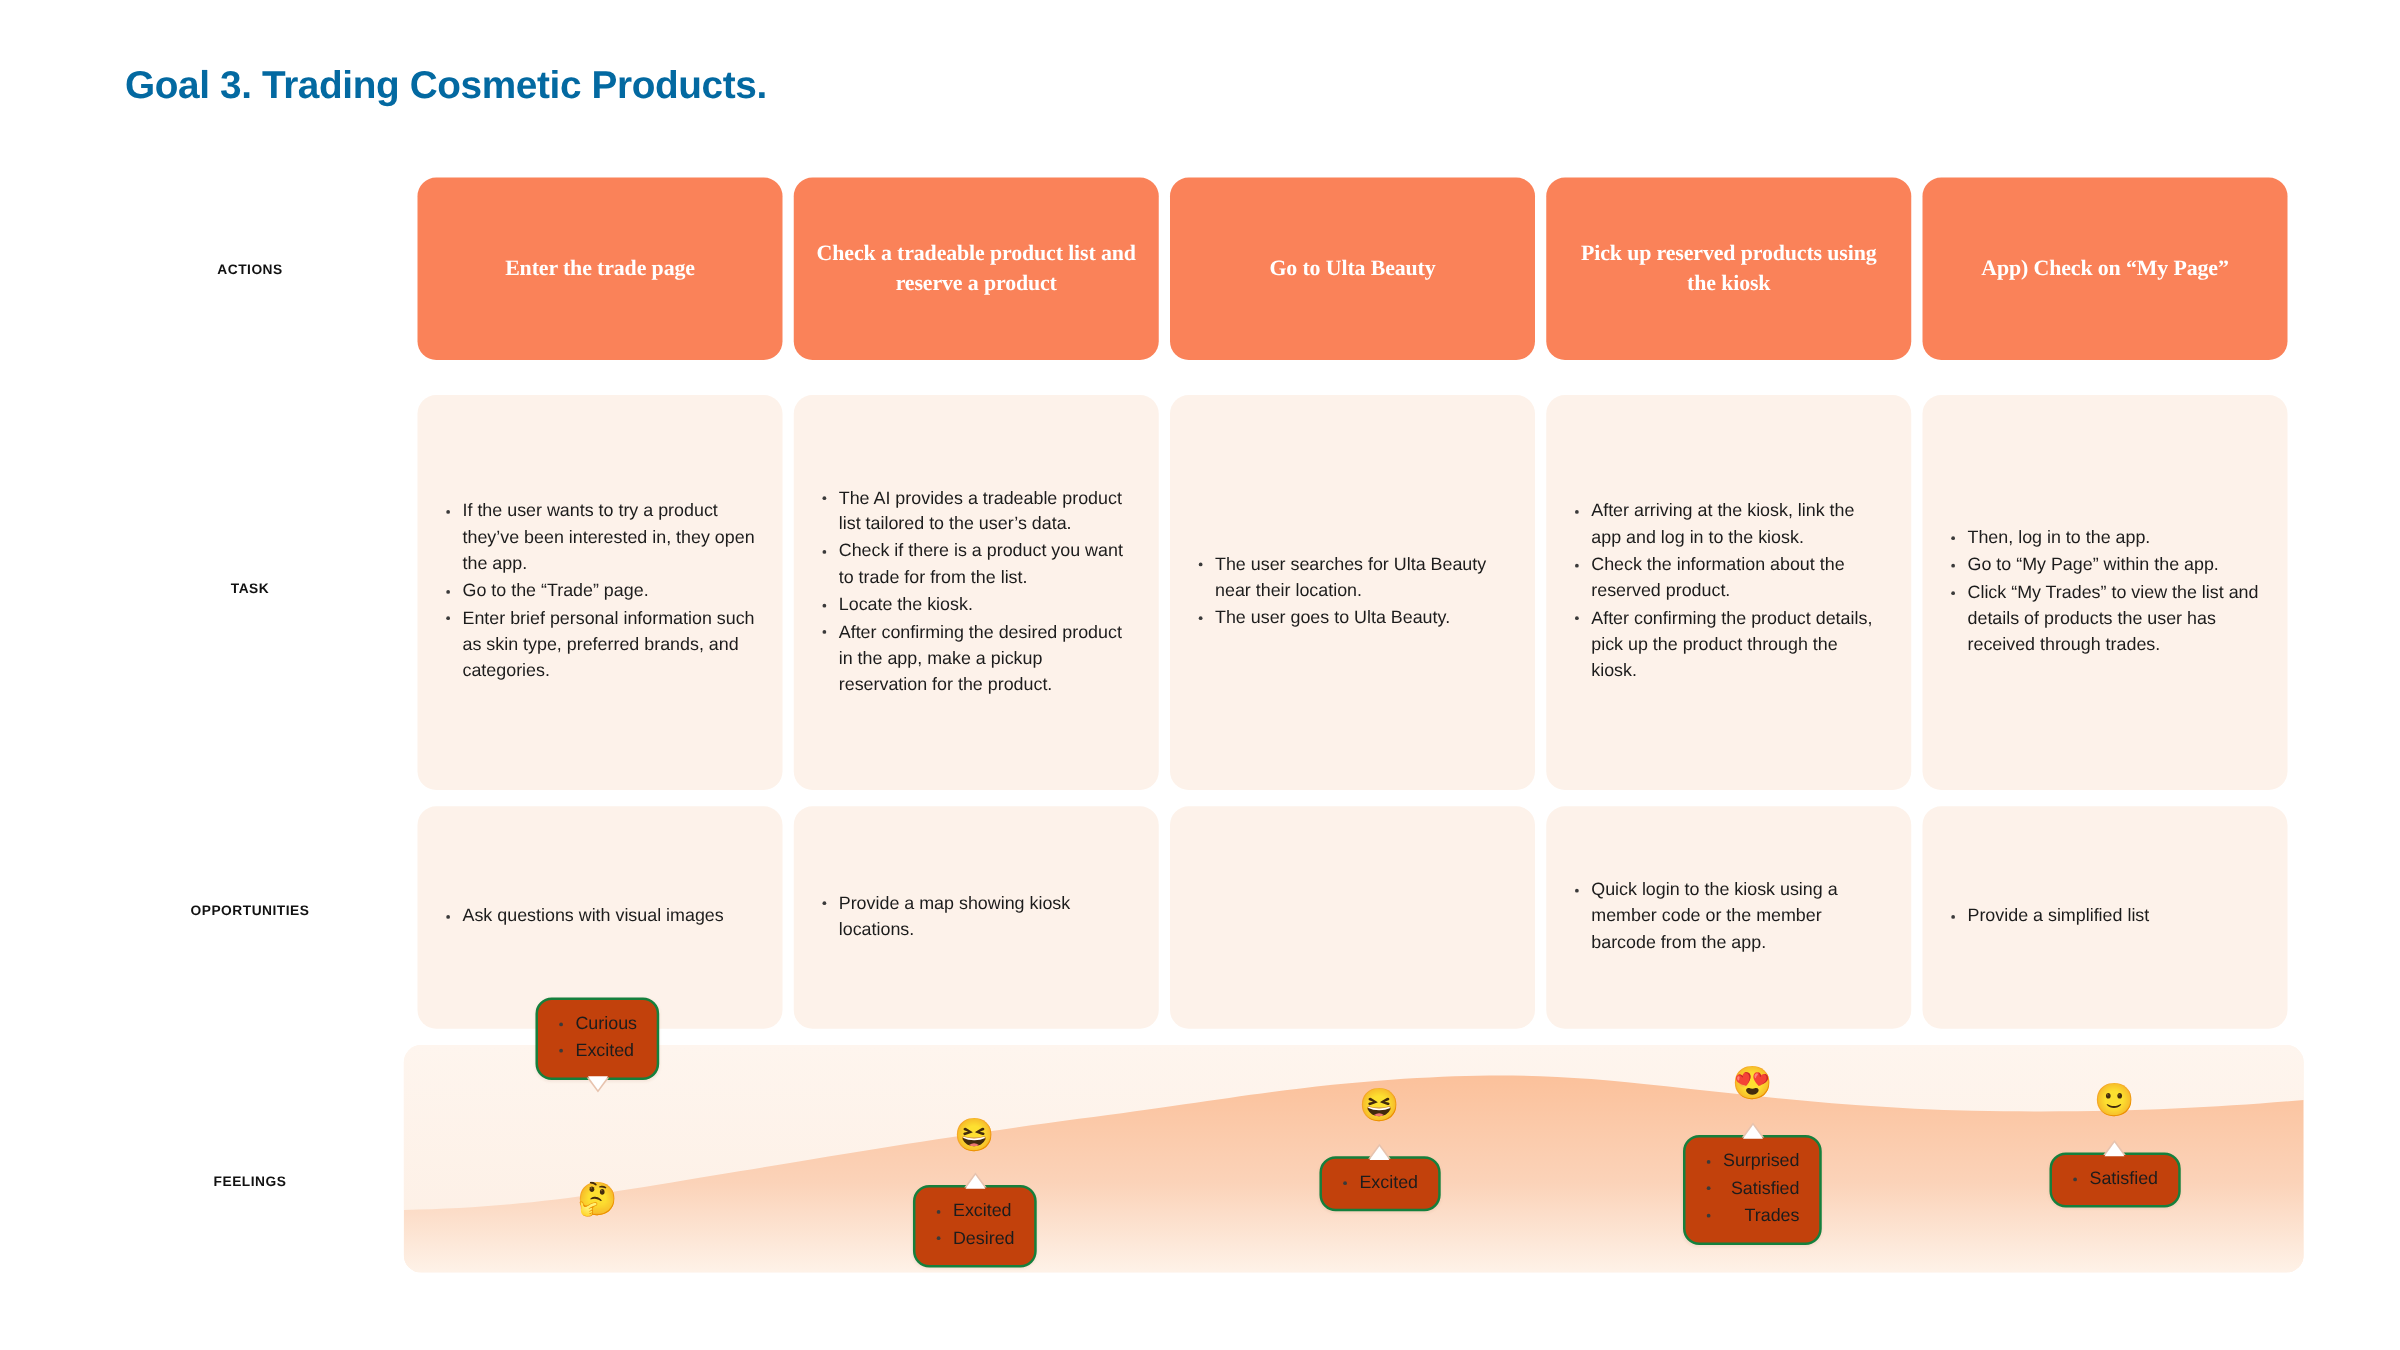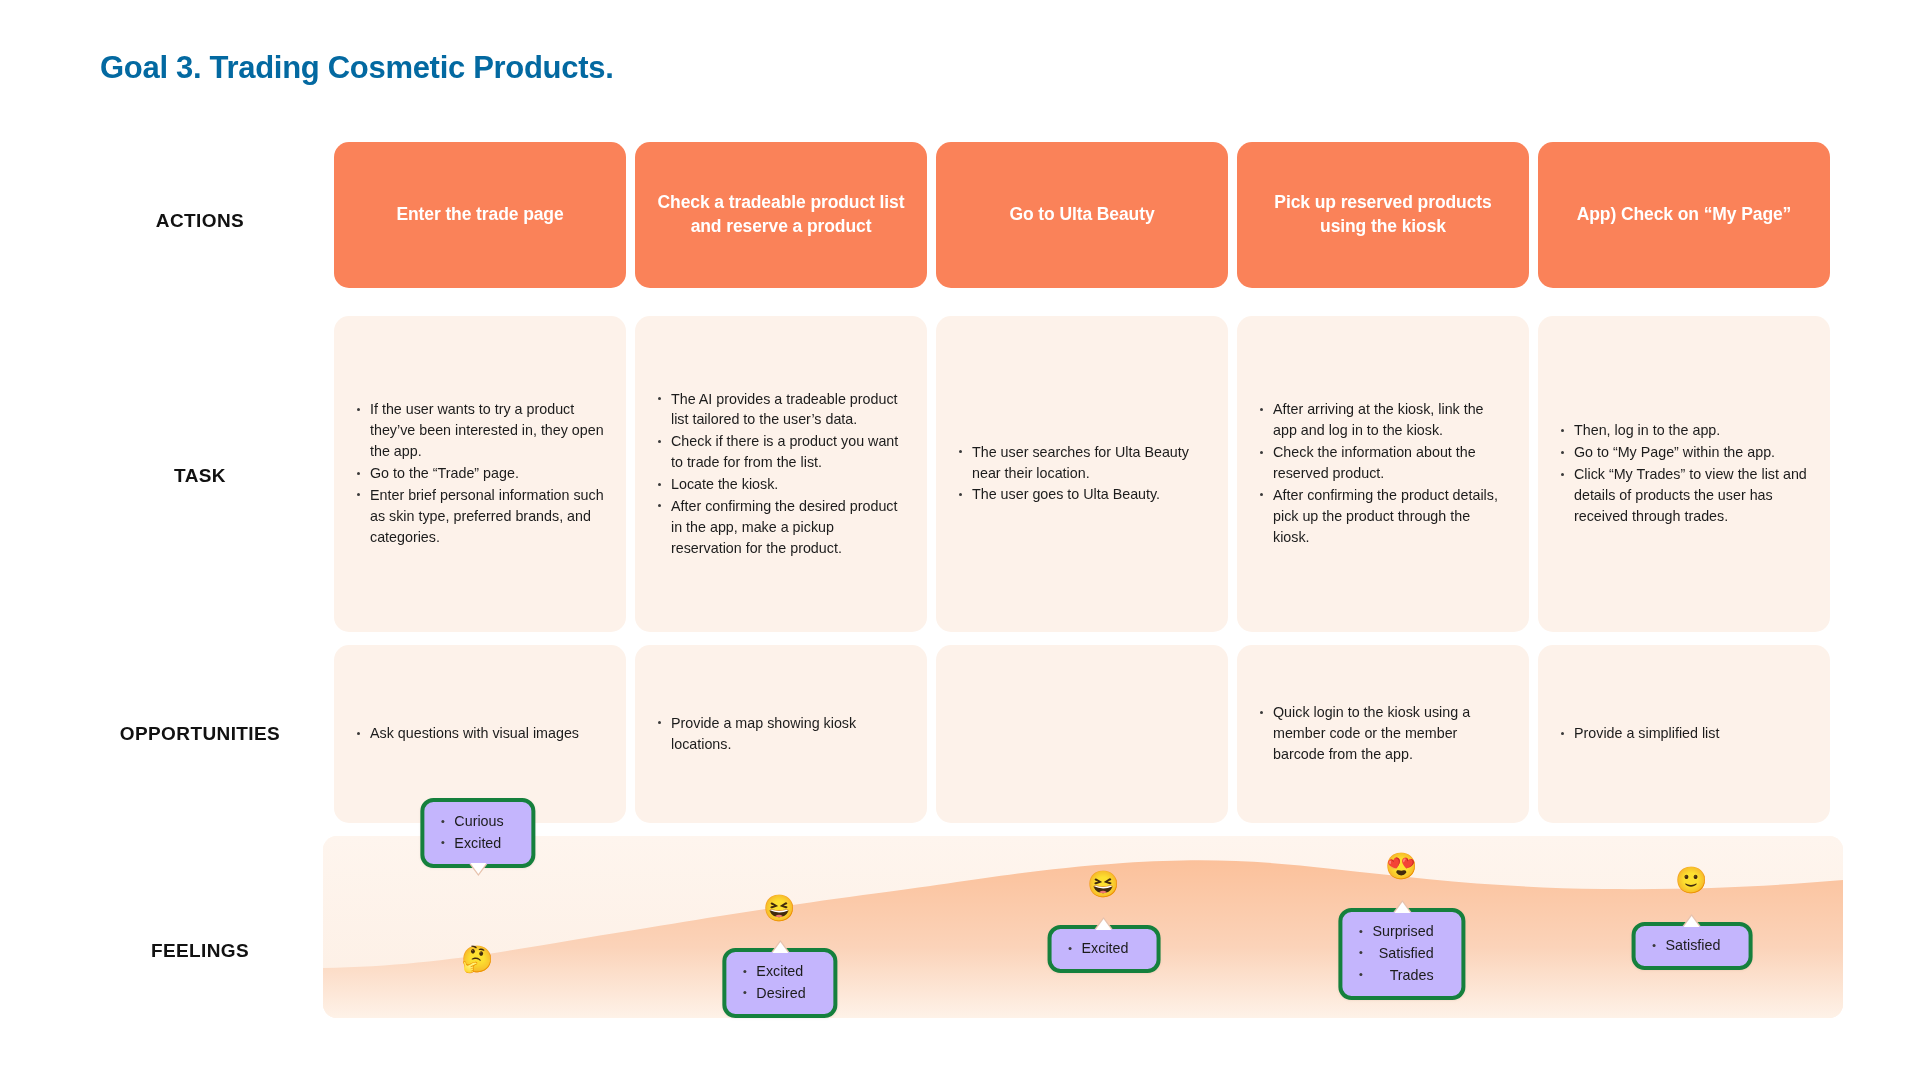--- a/index.html
+++ b/index.html
@@ -30,42 +30,42 @@
     color: #0369a1;
     white-space: nowrap;
   }
 
   
   .row-label {
     position: absolute;
     left: 80px;
     width: 240px;
     text-align: center;
-    font-size: 19px;
+    font-size: 11px;
     font-weight: 700;
     letter-spacing: 0.4px;
     color: #111111;
     white-space: nowrap;
   }
   .row-label.r-actions       { top: 210px; }
   .row-label.r-task          { top: 465px; }
   .row-label.r-opportunities { top: 723px; }
   .row-label.r-feelings      { top: 940px; }
 
   
   .grid-row {
     position: absolute;
     left: 334px;
     display: flex;
     gap: 9px;
   }
   .grid-row > .cell { width: 292px; }
 
   
-  .row-actions { top: 142px; }
+  .row-actions { top: 142px; font-family: Liberation Serif, serif; }
   .action-card {
     height: 146px;
     background: #FA8259;
     border-radius: 15px;
     display: flex;
     align-items: center;
     justify-content: center;
     padding: 10px 18px;
   }
   .action-card .label {
@@ -139,24 +139,24 @@
     font-size: 26px;
     line-height: 1;
     transform: translate(-50%, -50%);
     z-index: 4;
     user-select: none;
   }
 
   
   .bubble {
     position: absolute;
-    background: #c4b5fd;
-    border: 4px solid #15803d;
+    background: #c2410c;
+    border: 2px solid #15803d;
     border-radius: 13px;
-    padding: 9px 28px 9px 14px;
+    padding: 9px 16px 9px 14px;
     z-index: 5;
     transform: translateX(-50%);
     box-shadow: 0 1px 2px rgba(180,120,90,0.10);
     white-space: nowrap;
   }
   .bubble ul { list-style: none; }
   .bubble li {
     position: relative;
     padding-left: 14px;
     font-size: 14.3px;

